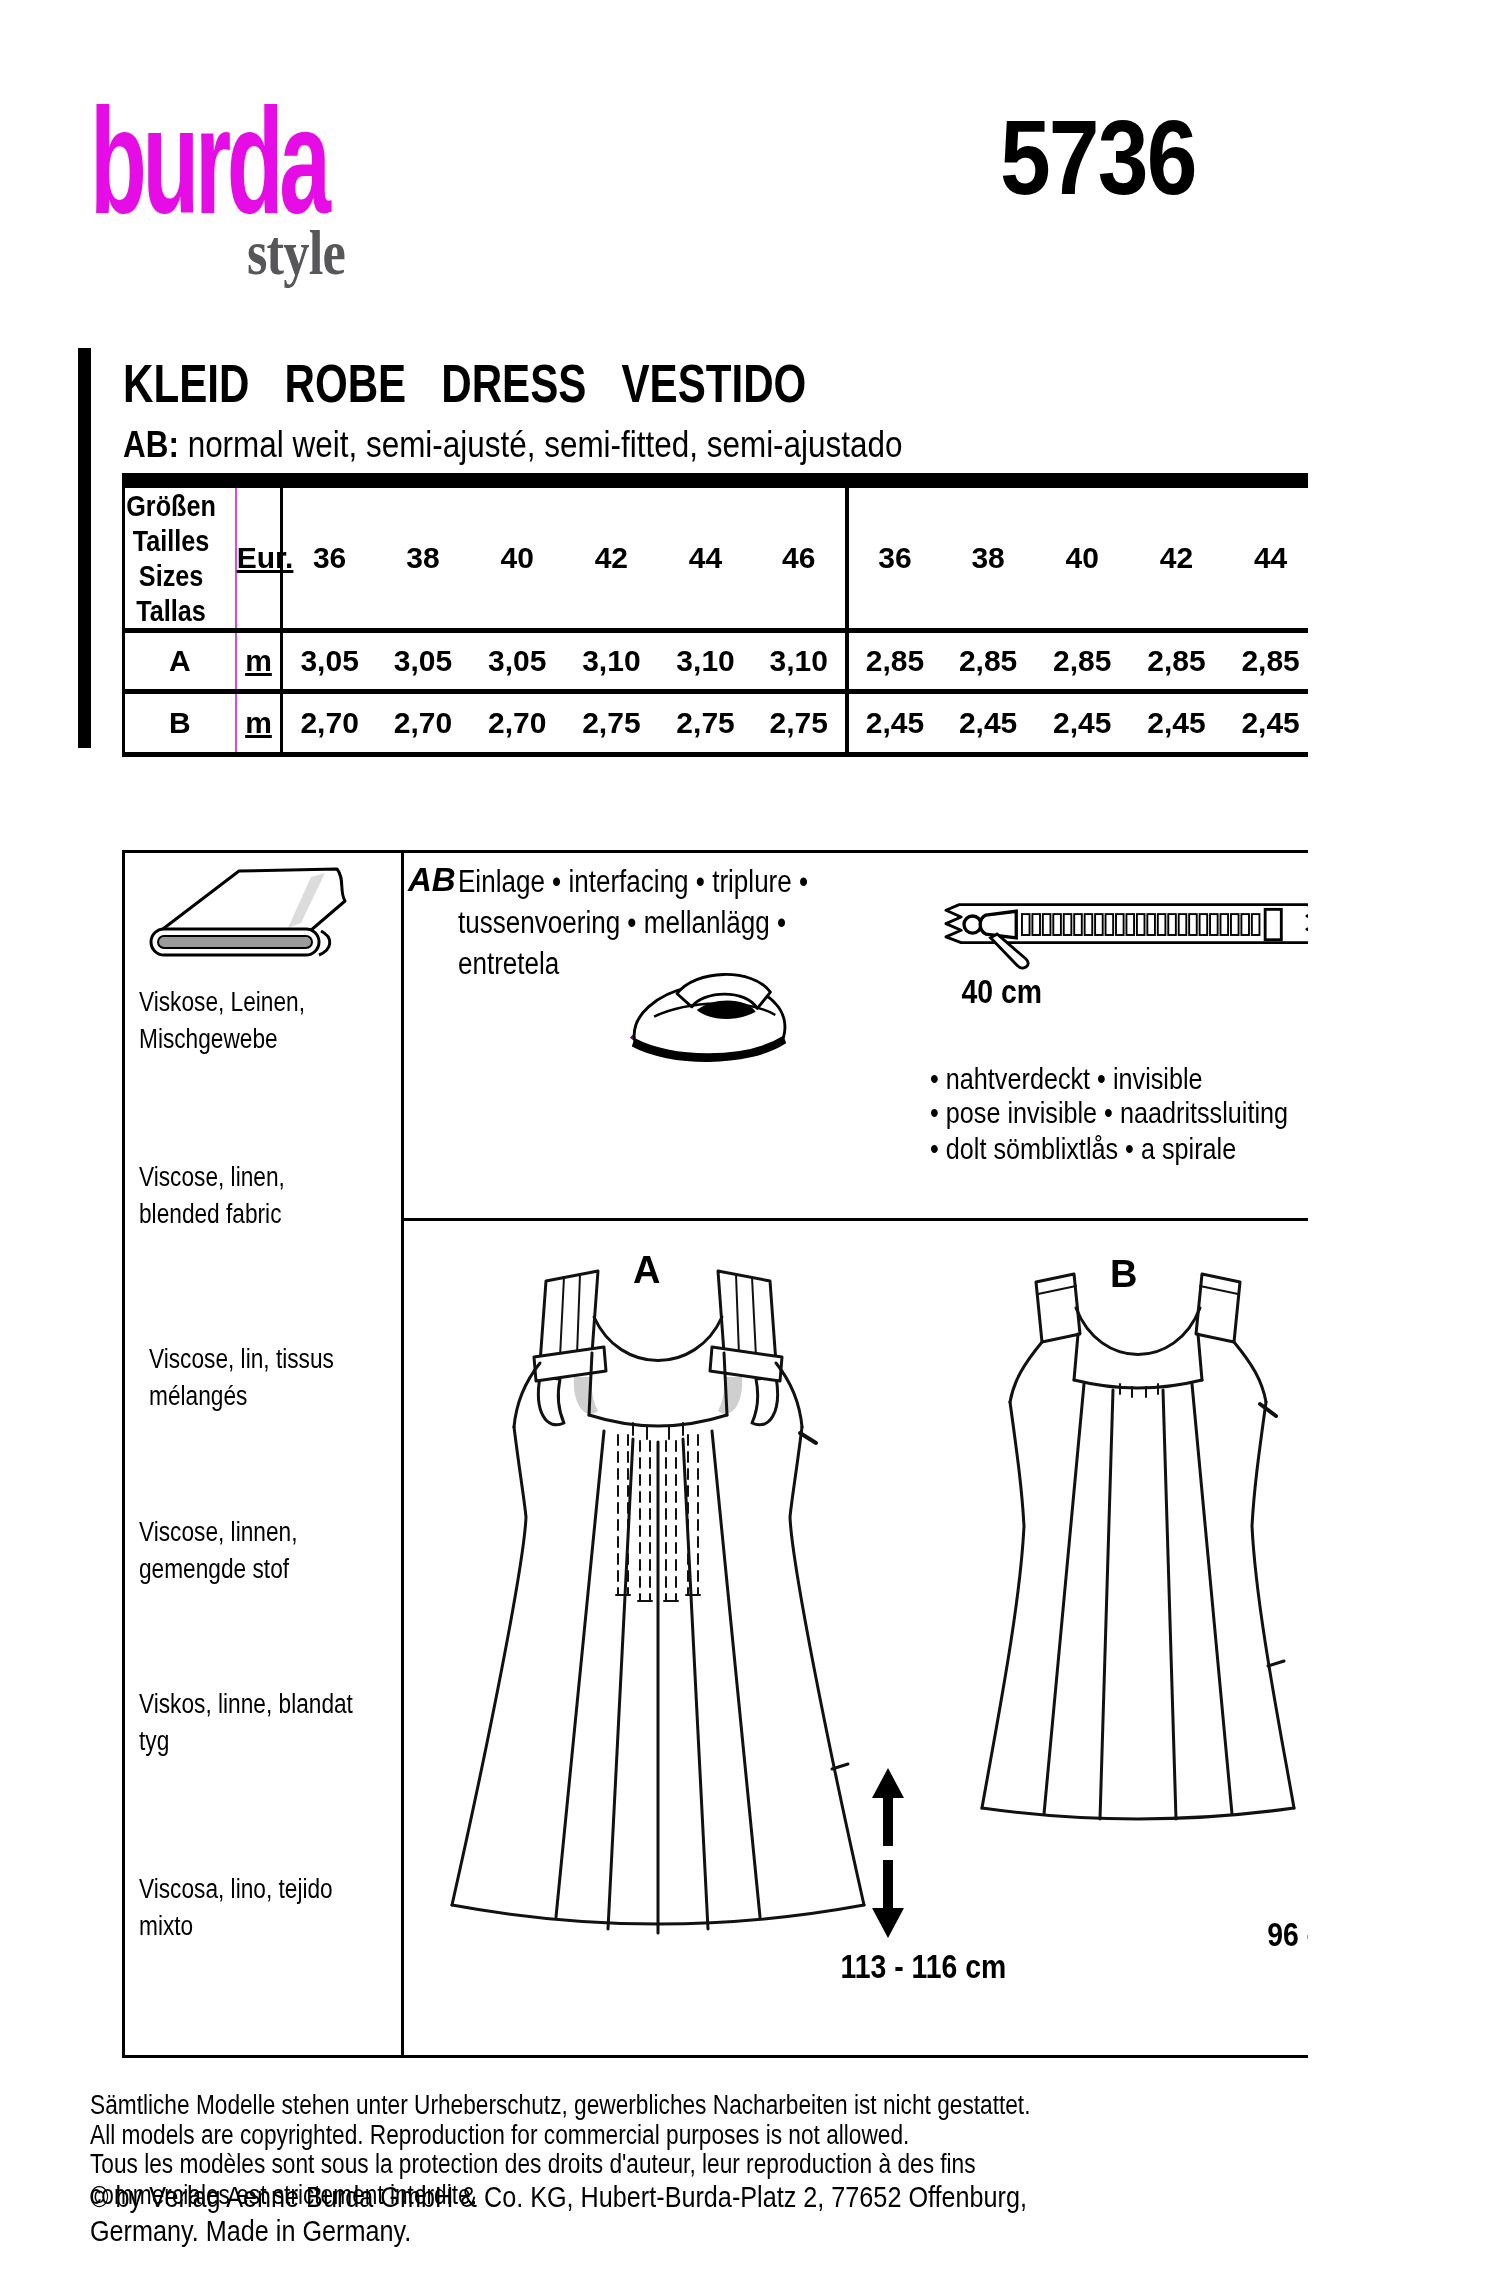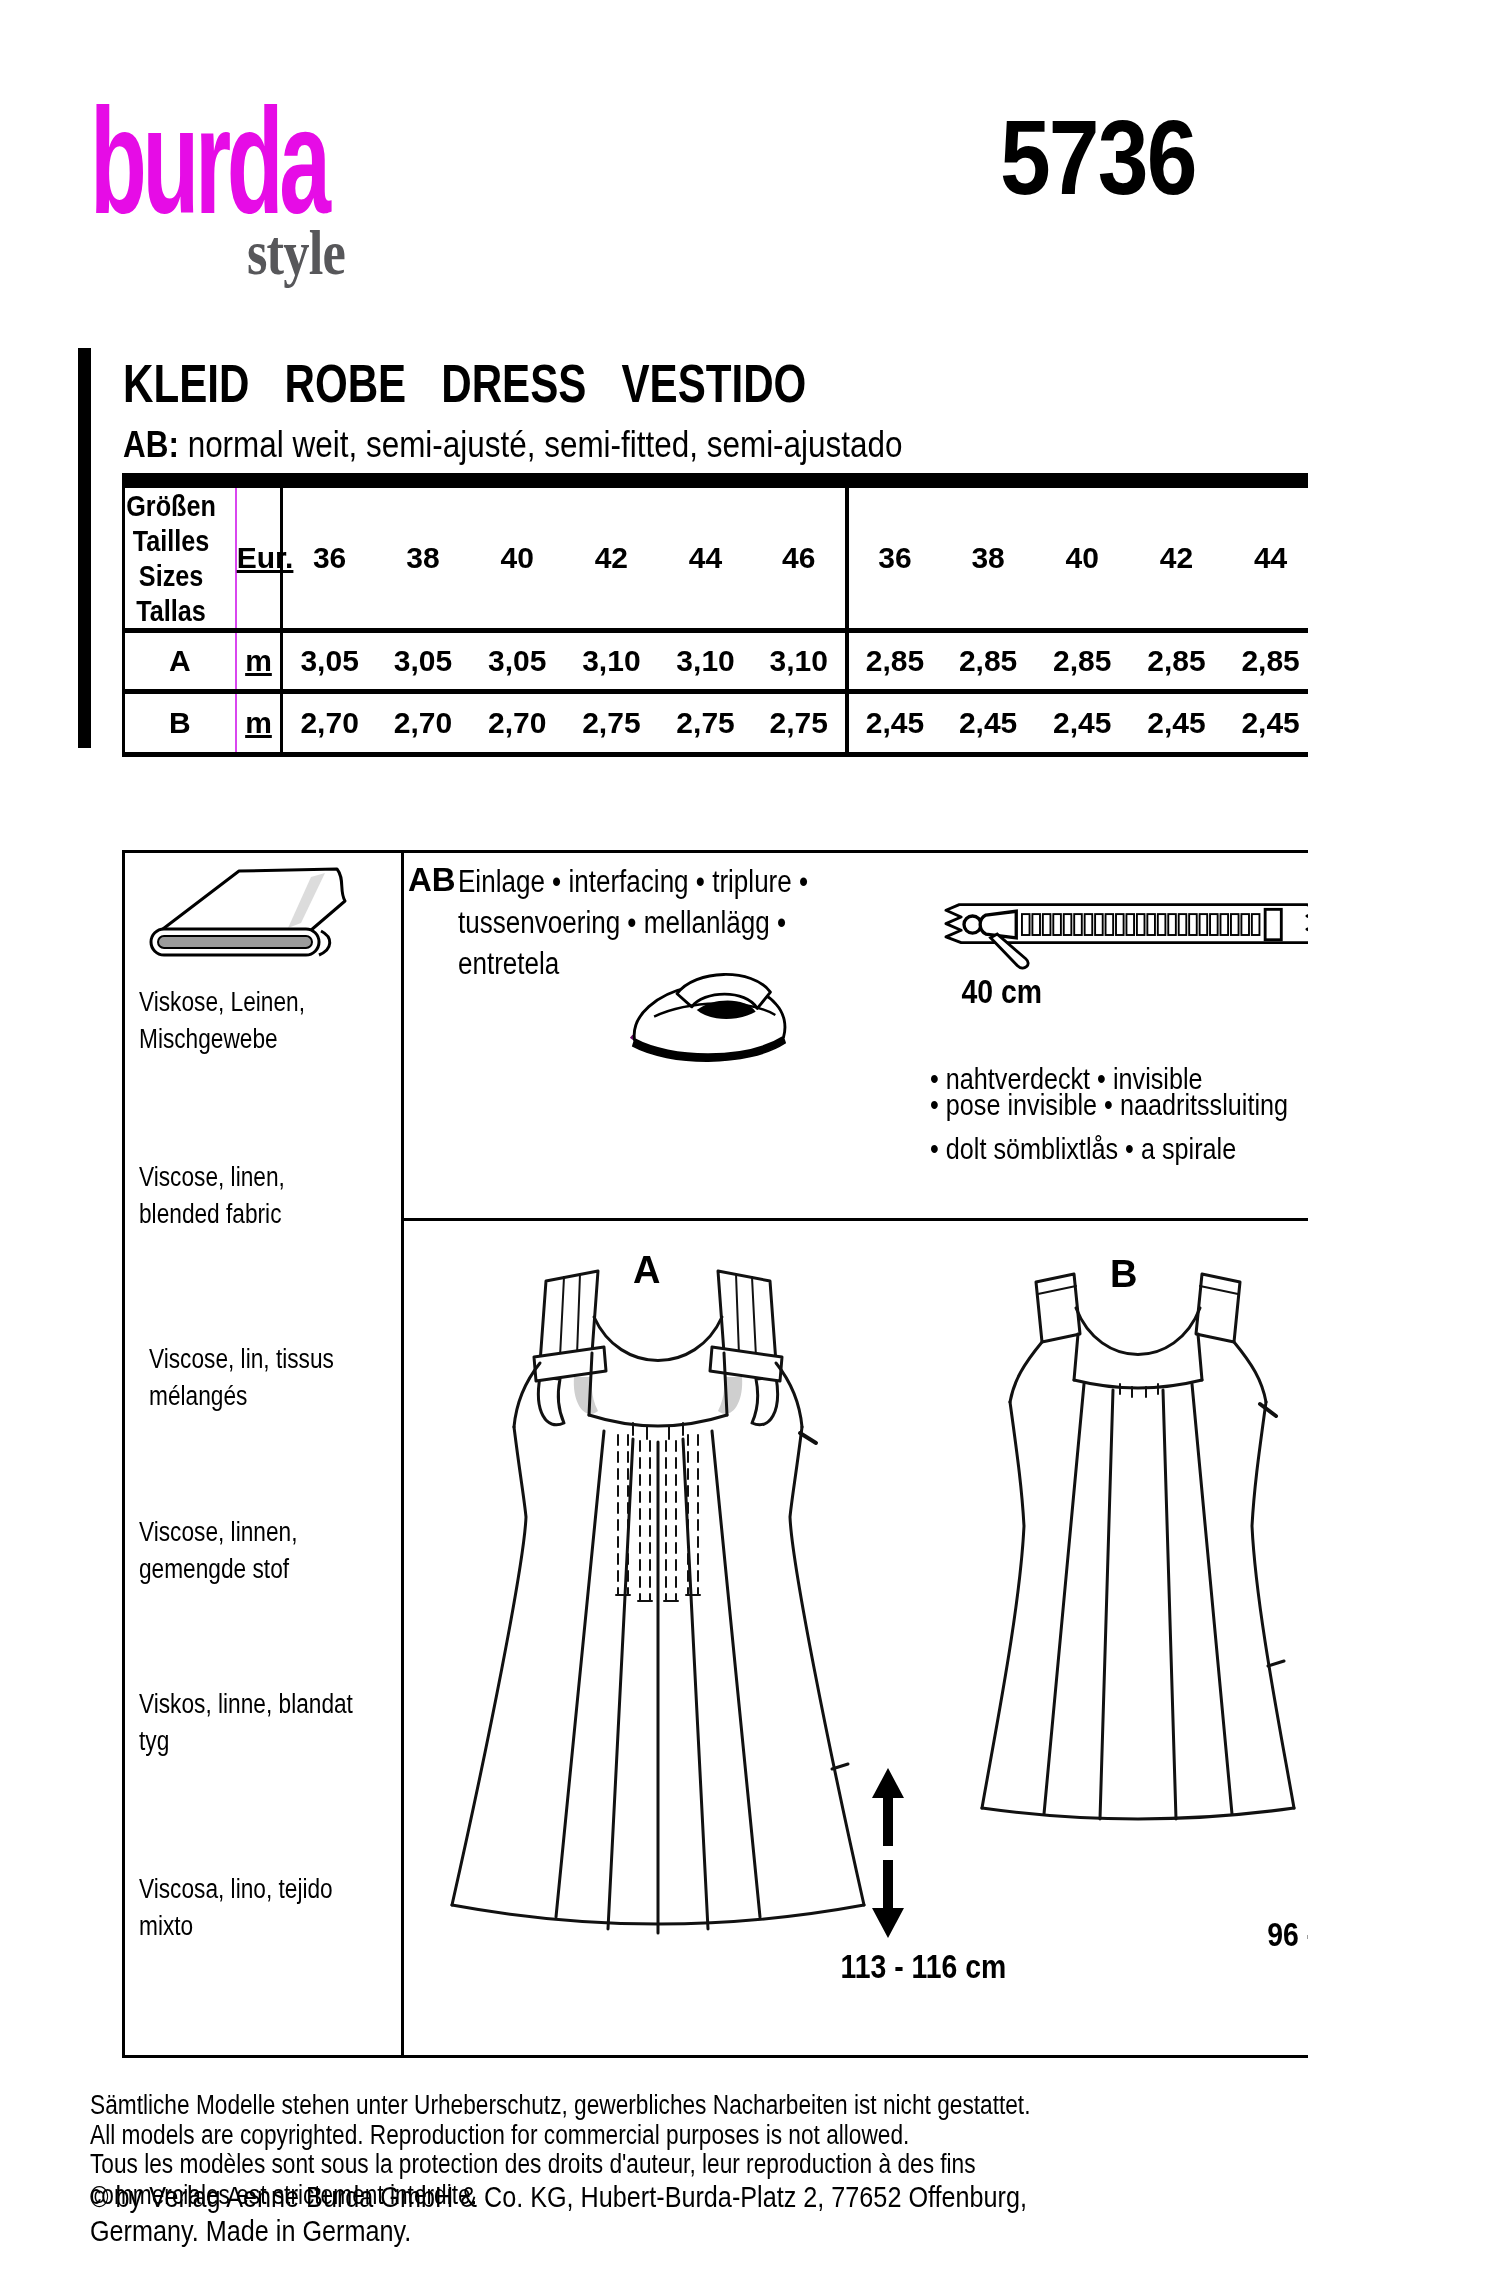--- a/index.html
+++ b/index.html
@@ -39,21 +39,21 @@
   td.sizehdr{text-align:left;padding-left:12px;font-size:29px;line-height:35px;}
   td.unit{text-align:right;padding-right:5px;}
   td.grp{font-size:31px;}
 
   
   .main-box{left:122px;top:850px;width:1292px;height:1208px;border:3px solid #000;box-sizing:border-box;}
   .vdivider{left:276px;top:0;width:3px;height:1202px;background:#000;}
   .hdivider{left:279px;top:365px;right:0;height:3px;background:#000;}
 
   .mat{left:14px;font-size:27px;line-height:37px;}
-  .notion-ab{left:283px;top:8px;font-size:33px;font-weight:bold;}
+  .notion-ab{left:283px;top:8px;font-size:33px;font-weight:bold;font-style:italic;}
   .notion-text{left:333px;top:8px;font-size:31px;line-height:41px;}
   .zip40{left:830px;top:120px;width:340px;text-align:left;font-size:33px;font-weight:bold;}
   .zipnote{left:805px;font-size:30px;line-height:35px;}
   .viewlabel{font-size:38px;font-weight:bold;}
   .lenlabel{text-align:center;font-size:33px;font-weight:bold;white-space:pre;}
 
   
   .foot{left:90px;font-size:27px;}
   .foot4{left:90px;font-size:30px;}
 </style>
@@ -207,21 +207,21 @@
           <rect x="338" y="38" width="8" height="22" fill="#fff" stroke="#000" stroke-width="2"></rect>
         </g>
       <rect x="352" y="33" width="17" height="32" fill="#fff" stroke="#000" stroke-width="3"></rect>
       <circle cx="44" cy="49" r="9" fill="#fff" stroke="#000" stroke-width="3.5"></circle>
       <path d="M58,39 L90,35 L90,63 L58,59 C50,55 50,43 58,39 Z" fill="#fff" stroke="#000" stroke-width="3.5"></path>
       <path d="M70,59 L100,85 C107,91 98,99 91,92 L63,63 Z" fill="#fff" stroke="#000" stroke-width="3"></path>
     </svg>
     <div class="abs zip40"><span class="condc">40 cm</span></div>
 
     <div class="abs zipnote" style="top:208px"><span class="cond">• nahtverdeckt • invisible</span></div>
-    <div class="abs zipnote" style="top:234px"><span class="cond">• pose invisible • naadritssluiting</span></div>
+    <div class="abs zipnote" style="top:242px"><span class="cond">• pose invisible • naadritssluiting</span></div>
     <div class="abs zipnote" style="top:278px"><span class="cond">• dolt sömblixtlås • a spirale</span></div>
 
     <div class="abs viewlabel" style="left:508px;top:396px">A</div>
     <div class="abs viewlabel" style="left:985px;top:400px">B</div>
 
     <svg class="abs" style="left:303px;top:412px" width="460" height="680" viewBox="0 0 460 680">
       <g fill="none" stroke="#111" stroke-width="3" stroke-linejoin="round" stroke-linecap="round">
 
         <path d="M146,112 C144,140 158,156 170,146 C162,130 164,118 164,112 Z" fill="#cfcfcf" stroke="none"></path>
         <path d="M314,112 C316,140 302,156 290,146 C298,130 296,118 296,112 Z" fill="#cfcfcf" stroke="none"></path>

